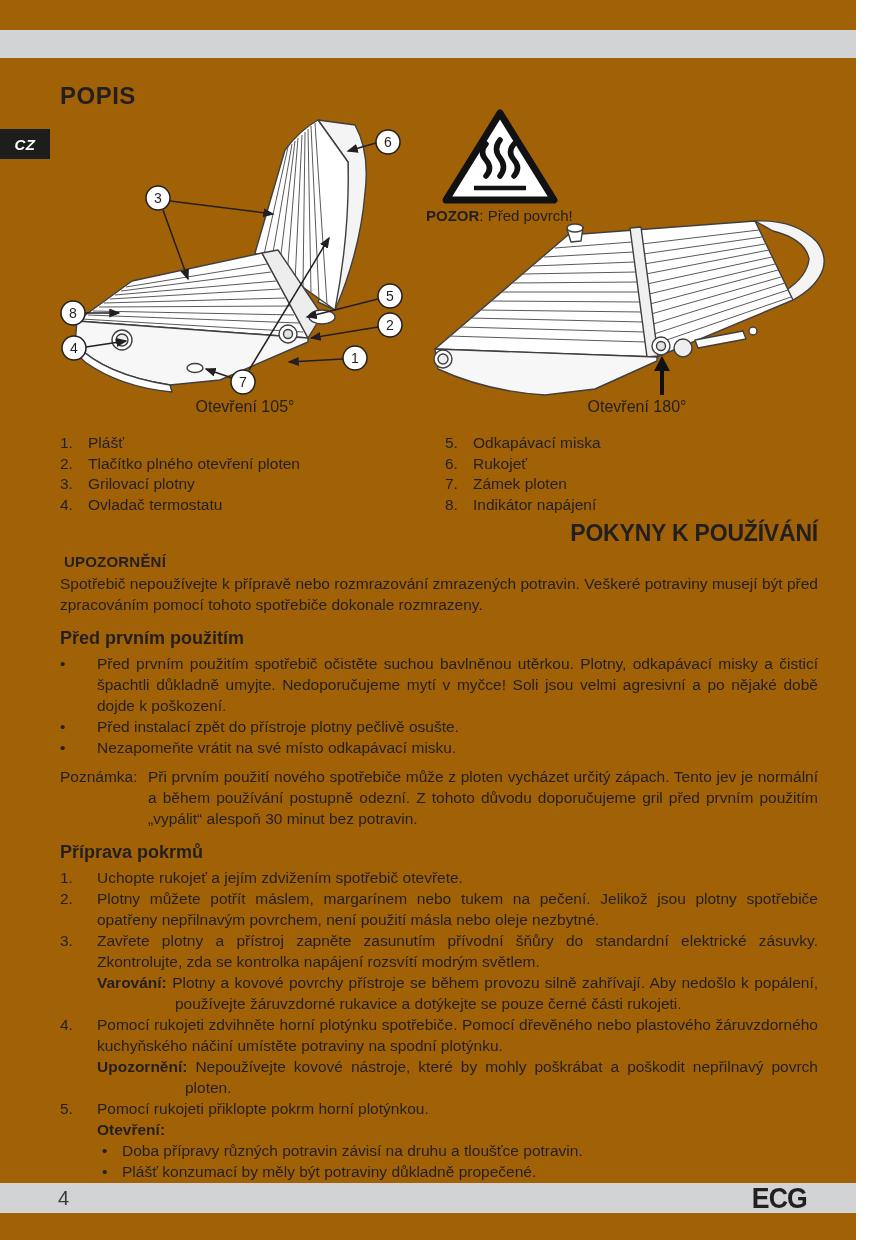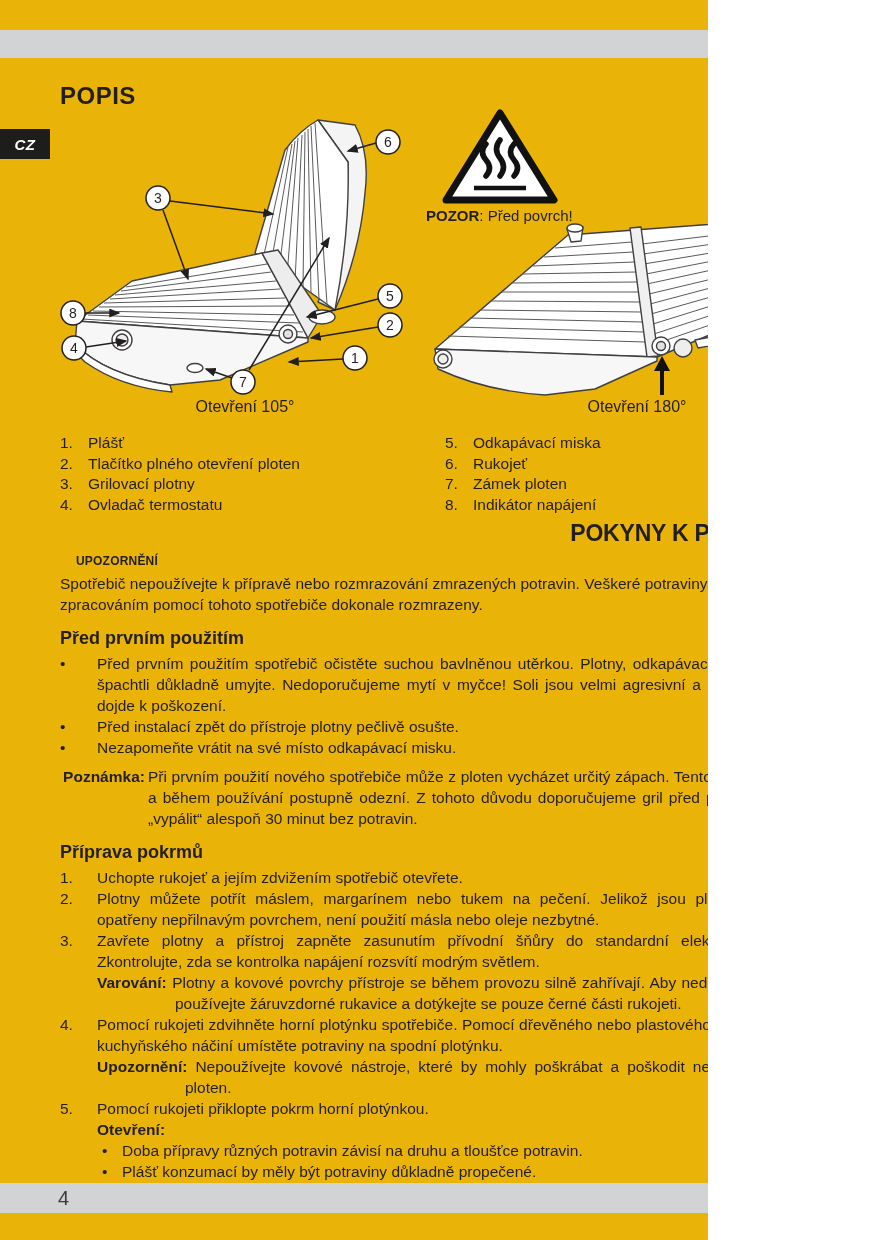--- a/index.html
+++ b/index.html
@@ -1,16 +1,16 @@
 <!DOCTYPE html>
 <html><head>
 <meta charset="utf-8">
 <style>
   html,body{margin:0;padding:0;background:#ffffff;}
-  #page{position:relative;width:708px;height:1240px;background:#eab308;overflow:hidden;
+  #page{position:relative;width:856px;height:1240px;background:#a16207;overflow:hidden;
         font-family:"Liberation Sans",sans-serif;color:#231f20;}
   .bar{position:absolute;left:0;width:874px;background:#d1d3d4;}
   #topbar{top:30px;height:28px;}
   #footerbar{top:1183px;height:30px;display:flex;align-items:center;justify-content:space-between;
              padding:0 67px 0 58px;box-sizing:border-box;}
   #page-num{font-size:20px;color:#3a3a3a;}
   #logo{font-size:29px;font-weight:bold;letter-spacing:-1px;transform:scaleX(.92);transform-origin:right center;}
   #cz-tab{position:absolute;left:0;top:129px;width:50px;height:30px;background:#1d1d1b;color:#fff;
           display:flex;align-items:center;justify-content:center;font-weight:bold;font-style:italic;
           font-size:15px;letter-spacing:.5px;}
@@ -25,28 +25,28 @@
   
   #parts{position:absolute;left:60px;top:433px;width:758px;font-size:15.5px;line-height:20.5px;}
   .parts-col{position:absolute;top:0;}
   #parts-left{left:0;width:380px;}
   #parts-right{left:385px;width:373px;}
   .part-row{display:flex;}
   .part-num{width:28px;flex:0 0 28px;}
   
   #usage{position:absolute;left:60px;top:523px;width:758px;font-size:15.5px;line-height:21px;}
   .h-main{font-size:23px;font-weight:bold;letter-spacing:-.2px;margin:0 0 7px 0;text-align:right;}
-  .h-sub{font-size:12px;font-weight:bold;margin:2px 0 1px 16px;letter-spacing:.2px;}
+  .h-sub{font-size:15px;font-weight:bold;margin:2px 0 1px 4px;letter-spacing:.2px;}
   .h-mid{font-size:18px;font-weight:bold;margin:13px 0 4px 0;}
   .just{text-align:justify;}
   p{margin:0;}
   .row{display:flex;}
   .marker{flex:0 0 37px;}
   .note-row{display:flex;margin-top:8px;}
-  .note-label{flex:0 0 88px;font-weight:bold;text-align:center;}
+  .note-label{flex:0 0 88px;font-weight:normal;}
   .note-text{flex:1;text-align:justify;}
   .hang{padding-left:78px;text-indent:-78px;text-align:justify;}
   .hang2{padding-left:88px;text-indent:-88px;text-align:justify;}
   .subrow{display:flex;}
   .submarker{flex:0 0 25px;text-align:left;padding-left:5px;box-sizing:border-box;}
   b{font-weight:bold;}
 </style>
 </head>
 <body>
 

